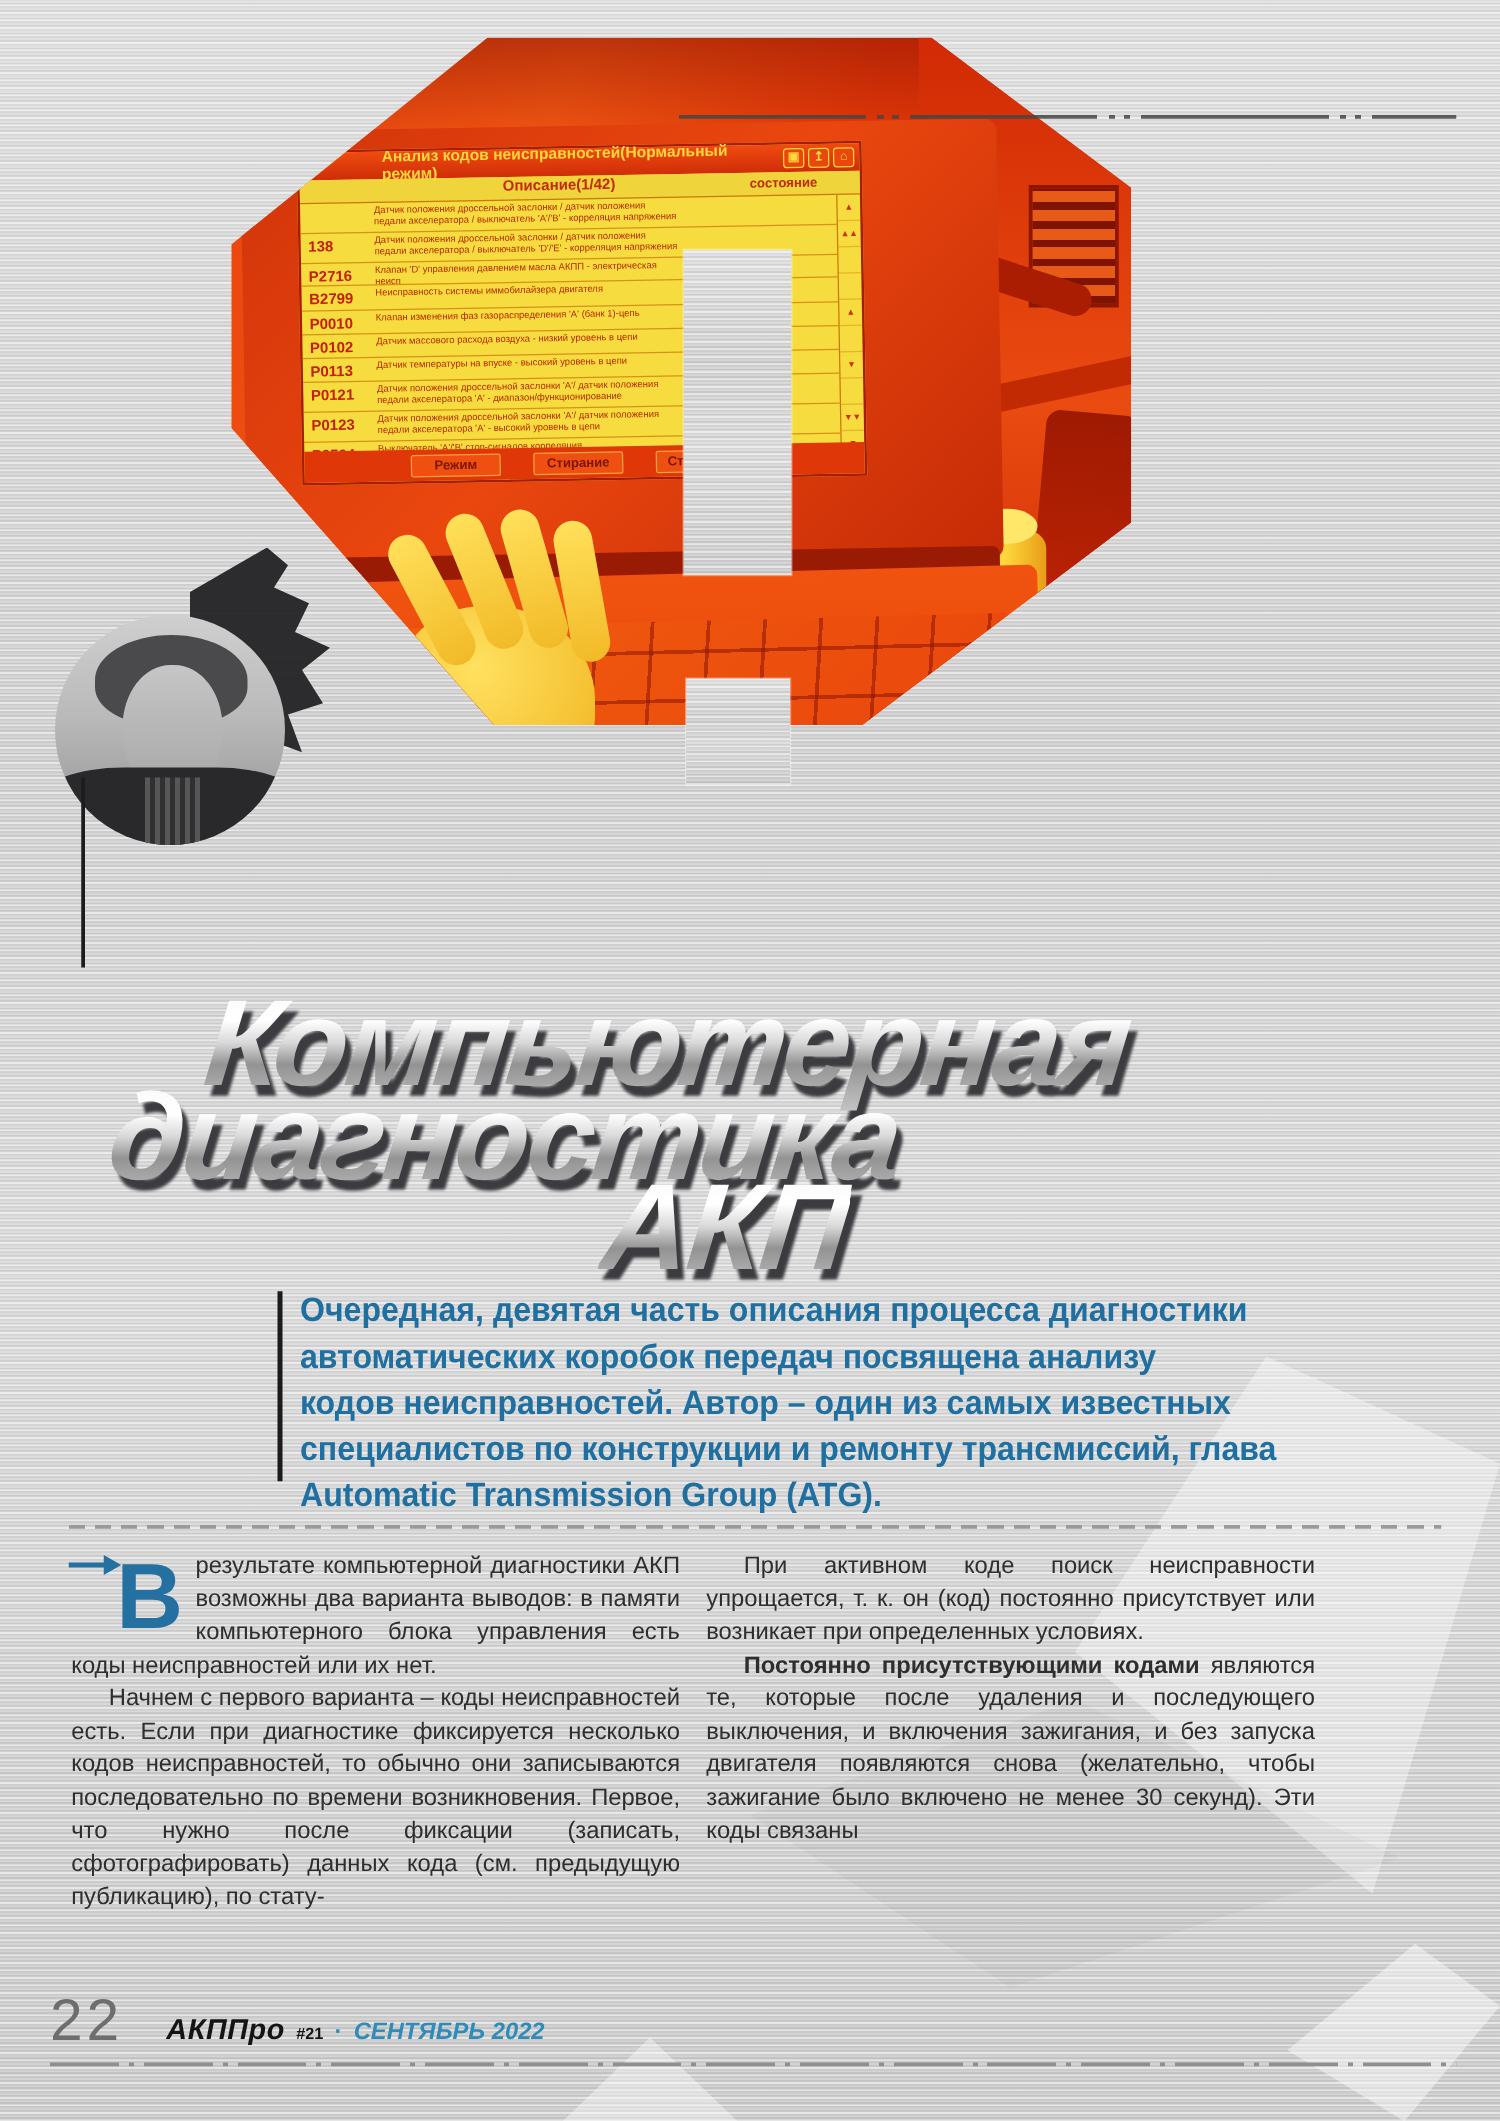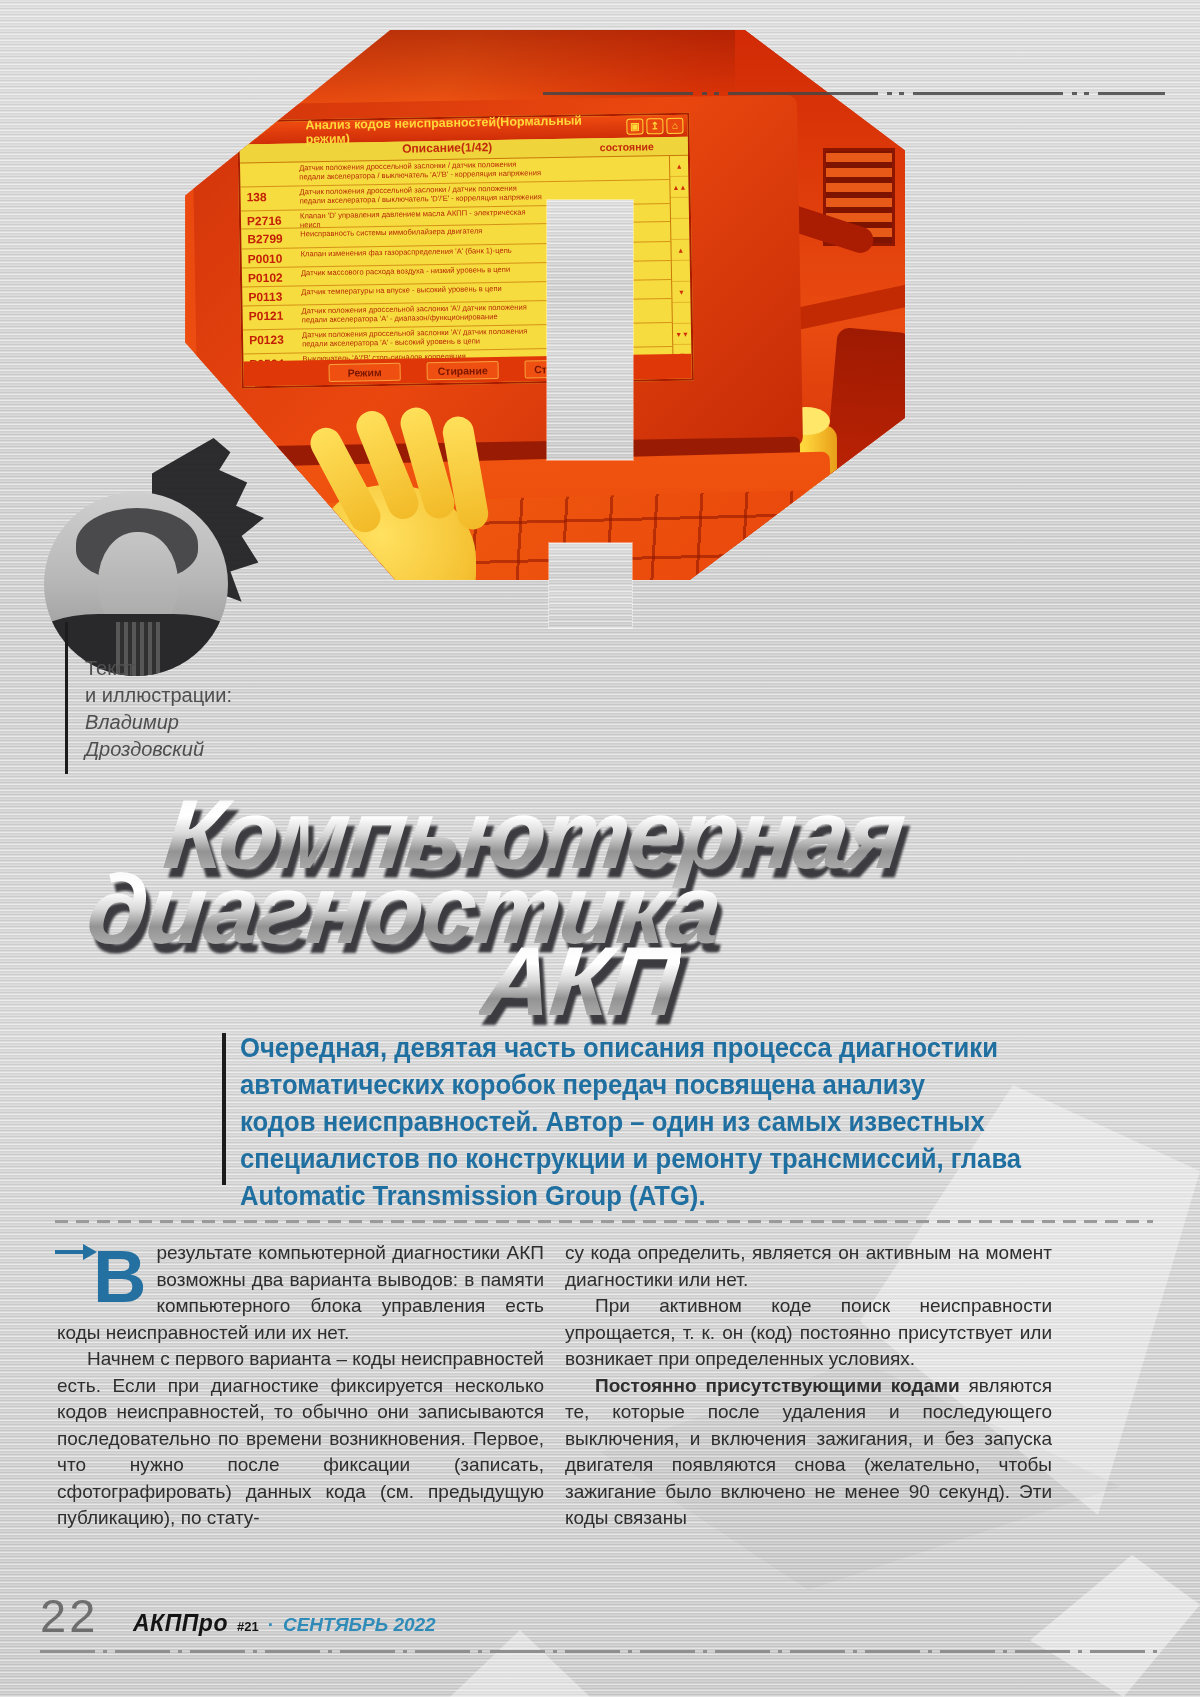--- a/index.html
+++ b/index.html
@@ -353,26 +353,20 @@
 
   <div class="abs gear"></div>
   <div class="abs portrait">
     <div class="p-hair"></div>
     <div class="p-face"></div>
     <div class="p-jacket"></div>
     <div class="p-shirt"></div>
   </div>
 
   <div class="abs credit-line"></div>
-  <div class="abs credit">
-    <div>Текст</div>
-    <div>и иллюстрации:</div>
-    <div class="it">Владимир</div>
-    <div class="it">Дроздовский</div>
-  </div>
 
   <div class="t-line tl1">
     <span class="t-wrap">
       <span class="t-shadow">Компьютерная</span>
       <span class="t-face">Компьютерная</span>
     </span>
   </div>
   <div class="t-line tl2">
     <span class="t-wrap">
       <span class="t-shadow">диагностика</span>
@@ -399,24 +393,23 @@
 
   <div class="col col1">
     <div class="arrow-icon"></div>
     <p>
       <span class="dropcap">В</span>
       <span>результате компьютерной диагностики АКП возможны два варианта выводов: в памяти компьютерного блока управления есть коды неисправностей или их нет.</span>
     </p>
     <p class="indent">Начнем с первого варианта – коды неисправностей есть. Если при диагностике фиксируется несколько кодов неисправностей, то обычно они записываются последовательно по времени возникновения. Первое, что нужно после фиксации (записать, сфотографировать) данных кода (см. предыдущую публикацию), по стату-</p>
   </div>
   <div class="col col2">
-    <p>су кода определить, является он активным на момент диагностики или нет.</p>
     <p class="indent">При активном коде поиск неисправности упрощается, т. к. он (код) постоянно присутствует или возникает при определенных условиях.</p>
     <p class="indent">
-      <b>Постоянно присутствующими кодами</b><span> являются те, которые после удаления и последующего выключения, и включения зажигания, и без запуска двигателя появляются снова (желательно, чтобы зажигание было включено не менее 90 секунд). Эти коды связаны</span>
+      <b>Постоянно присутствующими кодами</b><span> являются те, которые после удаления и последующего выключения, и включения зажигания, и без запуска двигателя появляются снова (желательно, чтобы зажигание было включено не менее 30 секунд). Эти коды связаны</span>
     </p>
   </div>
 
   <div class="abs pagenum">22</div>
   <div class="abs foot">
     <span class="mag">АКППро</span>
     <span class="iss">#21</span>
     <span class="sep">·</span>
     <span class="date">СЕНТЯБРЬ 2022</span>
   </div>

